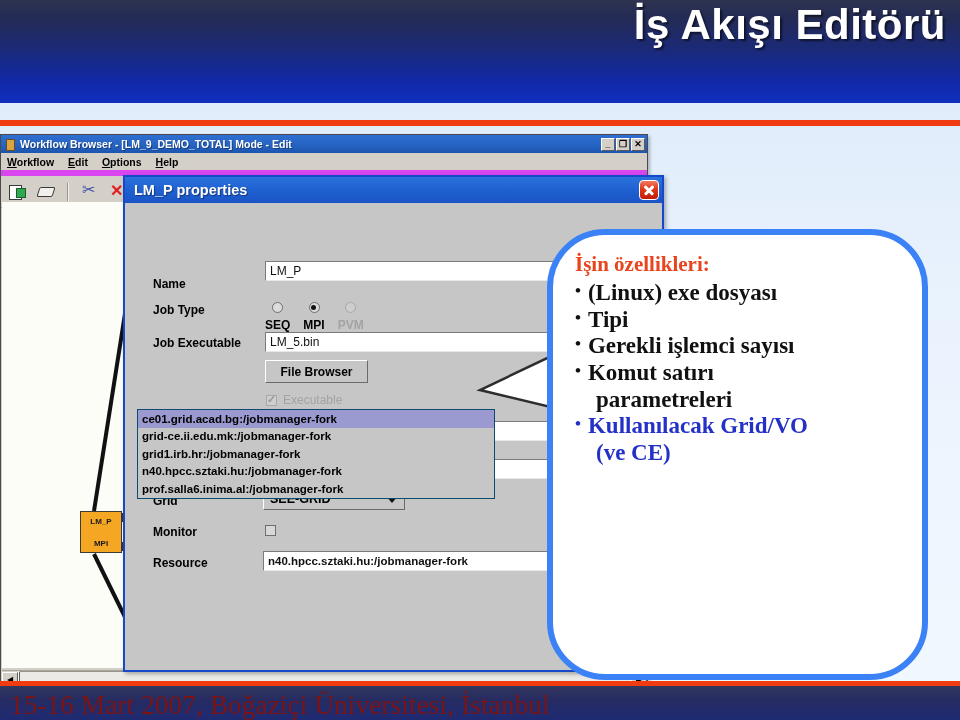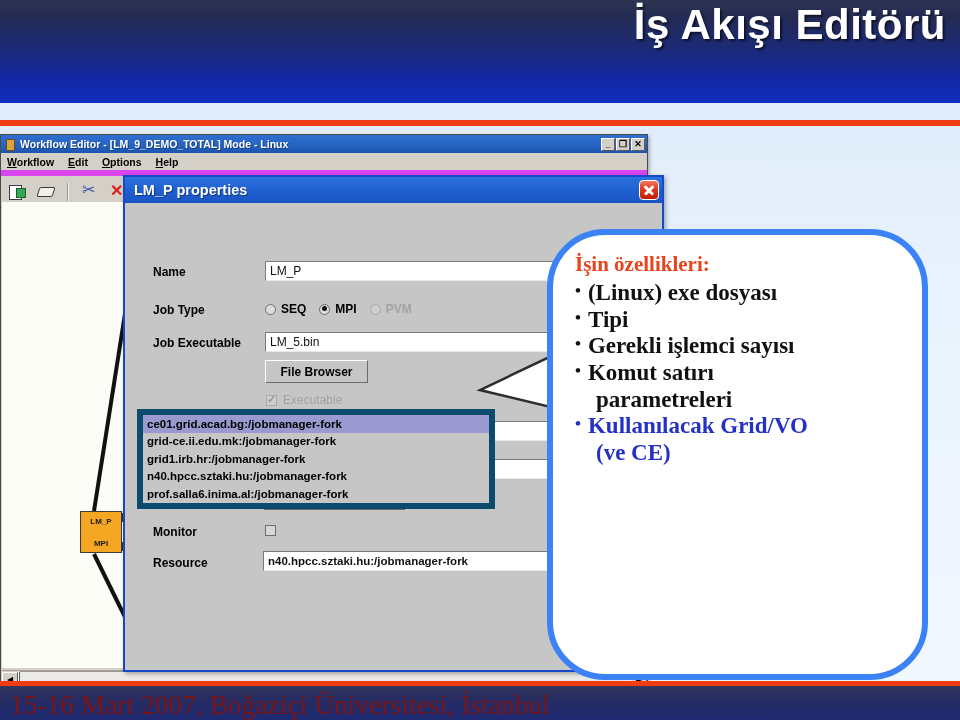--- a/index.html
+++ b/index.html
@@ -145,21 +145,21 @@
   }
   #prop-close:before{transform:rotate(45deg);} #prop-close:after{transform:rotate(-45deg);}
   #prop-body{position:absolute;left:0;top:26px;right:0;bottom:0;}
   .frow{position:absolute;display:flex;align-items:center;}
   .flabel{font-size:12px;font-weight:bold;color:#000;}
   .ftext{
     background:#fff;border:1px solid #7a7a7a;border-right-color:#e8e8e8;border-bottom-color:#e8e8e8;
     box-sizing:border-box;height:20px;font-size:12px;color:#111;
     display:flex;align-items:center;padding-left:4px;overflow:hidden;white-space:nowrap;
   }
-  .radio-wrap{display:flex;align-items:center;gap:5px;margin-right:13px;}
+  .radio-wrap{display:flex;align-items:center;gap:5px;margin-right:13px;flex-direction:column;}
   .radio{
     width:11px;height:11px;border-radius:50%;border:1.5px solid #6e6e6e;
     background:#dcdcdc;box-sizing:border-box;position:relative;flex:0 0 auto;
   }
   .radio.on:after{content:"";position:absolute;left:1.5px;top:1.5px;width:5px;height:5px;border-radius:50%;background:#111;}
   .radio.dim{border-color:#a9a9a9;background:#cecece;}
   .radio-lbl{font-size:12px;font-weight:bold;color:#000;}
   .radio-lbl.dim{color:#a3a3a3;}
   .btn{
     background:#c6c6c6;border:1px solid #fff;border-right-color:#6a6a6a;border-bottom-color:#6a6a6a;
@@ -177,21 +177,21 @@
   .chk-lbl{font-size:12px;color:#a3a3a3;margin-left:6px;font-weight:normal;}
   .combo{
     background:#c6c6c6;border:1px solid #fff;border-right-color:#6a6a6a;border-bottom-color:#6a6a6a;
     box-sizing:border-box;height:22px;display:flex;align-items:center;justify-content:space-between;
     padding:0 6px 0 6px;font-size:12.5px;font-weight:bold;color:#000;
   }
   .caret{width:0;height:0;border-left:6px solid transparent;border-right:6px solid transparent;border-top:7px solid #111;}
   
   #res-list{
     position:absolute;left:137px;top:409px;width:358px;
-    background:#c6c6c6;border:6px solid #0c4a6e;box-sizing:border-box;z-index:6;
+    background:#c6c6c6;border:1px solid #0c4a6e;box-sizing:border-box;z-index:6;
   }
   .res-item{
     height:17.5px;font-size:11.5px;font-weight:bold;color:#000;
     display:flex;align-items:center;padding-left:4px;white-space:nowrap;
   }
   .res-item.sel{background:#9a9ad0;}
   
   #callout{
     position:absolute;left:547px;top:229px;width:381px;height:451px;
     background:#ffffff;border:6px solid #3b82f6;border-radius:58px;box-sizing:border-box;z-index:9;
@@ -220,21 +220,21 @@
   <div class="hdr-inner">
     <div class="hdr-title">İş Akışı Editörü</div>
   </div>
 </div>
 <div id="header-rule"></div>
 
 <div id="app-window">
 
   <div id="app-titlebar">
     <span class="ticon"></span>
-    <span id="app-title-text">Workflow Editor - [LM_9_DEMO_TOTAL] Mode - Linux</span>
+    <span id="app-title-text">Workflow Browser - [LM_9_DEMO_TOTAL] Mode - Edit</span>
     <span class="winbtns">
       <span class="winbtn">_</span>
       <span class="winbtn">❐</span>
       <span class="winbtn">✕</span>
     </span>
   </div>
 
   <div id="app-menubar">
     <span class="menu-item"><span class="mn">W</span>orkflow</span>
     <span class="menu-item"><span class="mn">E</span>dit</span>
@@ -275,21 +275,21 @@
 </div>
 
 <div id="prop-dialog">
   <div id="prop-titlebar">
     <span id="prop-title-text">LM_P properties</span>
     <span id="prop-close"></span>
   </div>
 
   <div id="prop-body">
 
-    <div class="frow" style="left:28px;top:62px;">
+    <div class="frow" style="left:28px;top:74px;">
       <span class="flabel">Name</span>
     </div>
     <div class="ftext" style="position:absolute;left:140px;top:58px;width:385px;">LM_P</div>
 
     <div class="frow" style="left:28px;top:100px;">
       <span class="flabel">Job Type</span>
     </div>
     <div class="frow" style="left:140px;top:99px;">
       <span class="radio-wrap">
         <span class="radio"></span>

